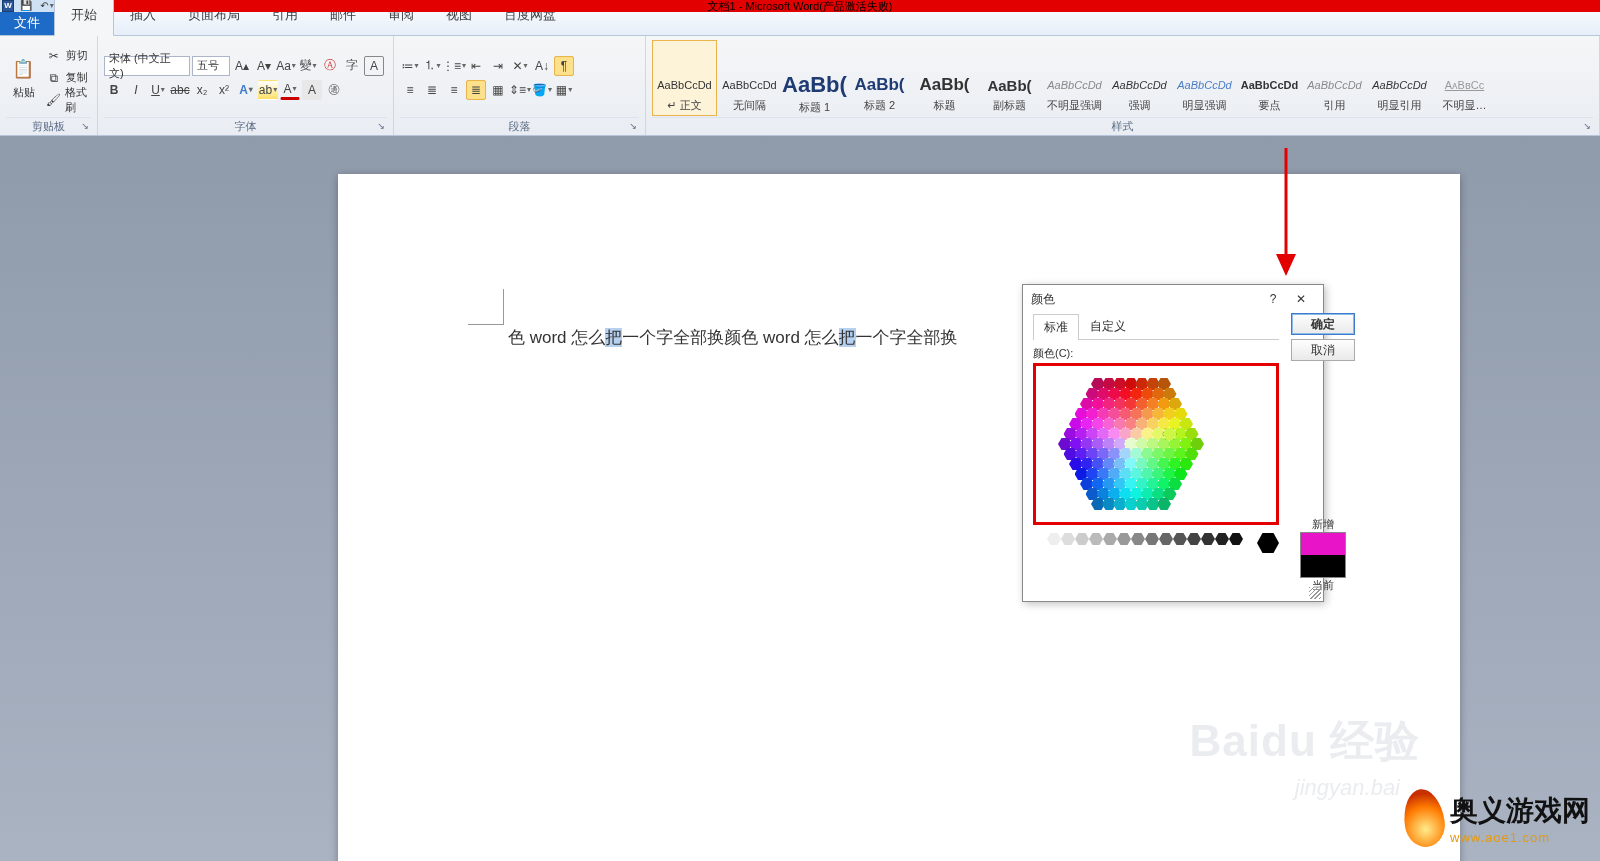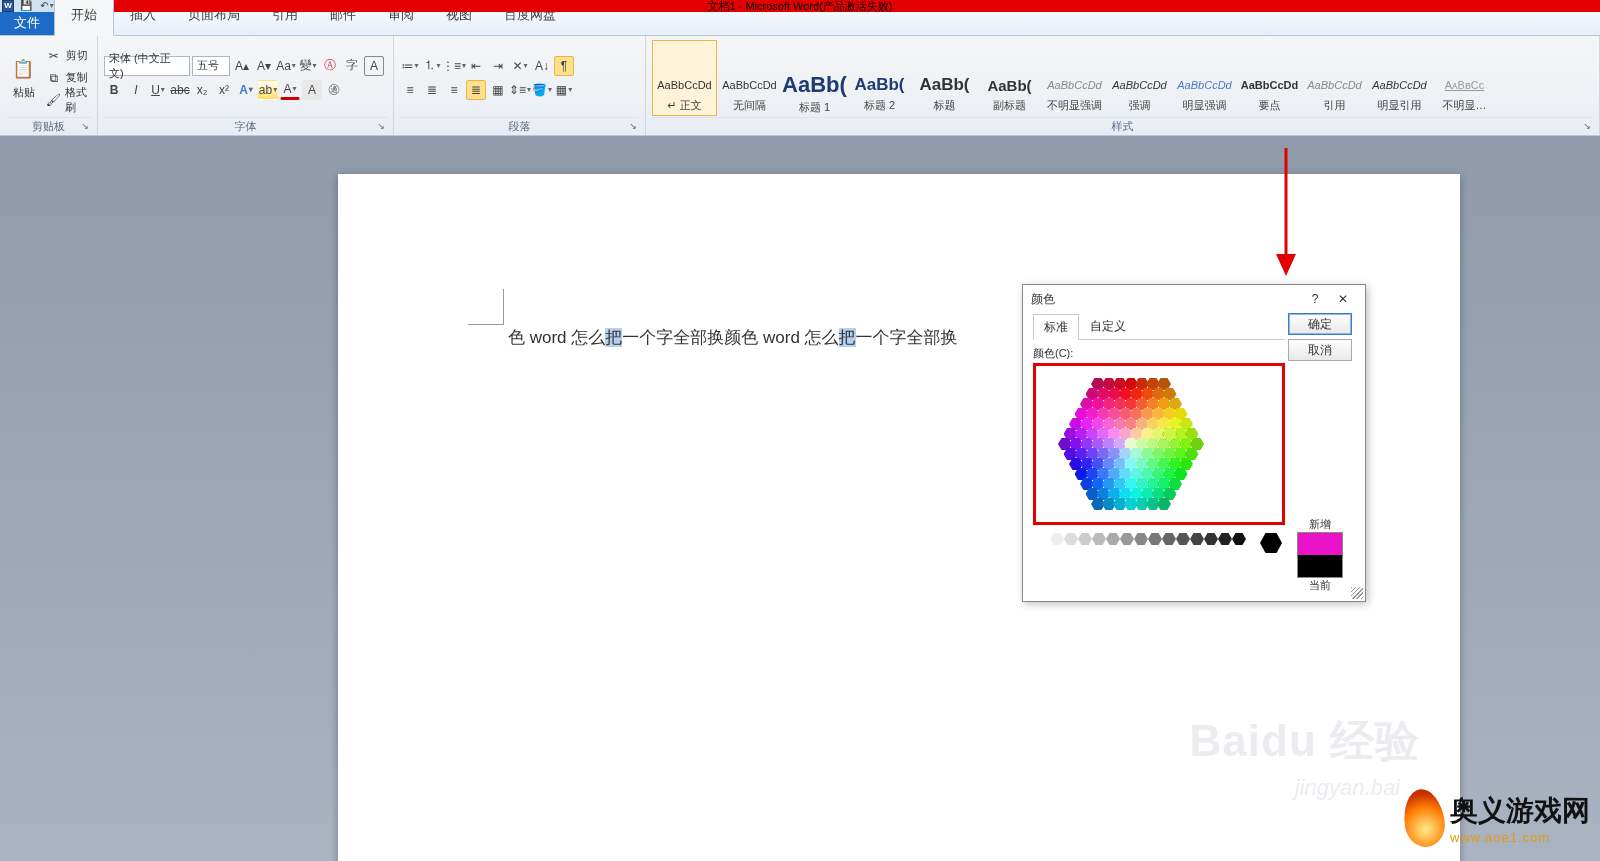--- a/index.html
+++ b/index.html
@@ -40,40 +40,40 @@
 .style-name { font-size:11px; color:#444; margin-top:2px; }
 
 
 .docarea { position:absolute; top:136px; left:0; right:0; bottom:0; background:#9fa9b8; background:linear-gradient(#8f9aab,#aab3c2); overflow:hidden; }
 .page { position:absolute; left:338px; top:38px; width:1122px; height:780px; background:#fff; box-shadow:0 2px 8px rgba(0,0,0,.3); }
 .page-content { padding:150px 170px 0 170px; font-size:17px; line-height:28px; color:#333; font-family:"SimSun","宋体",serif; }
 .page-content .hl { background:#b6d0ef; }
 .corner-mark { position:absolute; left:130px; top:115px; width:36px; height:36px; border-left:1px solid #999; border-top:1px solid #999; border-right:none; border-bottom:none; transform:rotate(180deg); }
 
 
-.dialog { position:absolute; left:1024px; top:286px; width:344px; height:318px; background:#fff; border:1px solid #888; box-shadow:2px 2px 8px rgba(0,0,0,.25); }
+.dialog { position:absolute; left:1024px; top:286px; width:302px; height:318px; background:#fff; border:1px solid #888; box-shadow:2px 2px 8px rgba(0,0,0,.25); }
 .dlg-title { height:28px; display:flex; align-items:center; padding:0 8px; font-size:12px; }
 .dlg-title .sp { flex:1; }
 .dlg-title .tbtn { width:28px; height:22px; display:flex; align-items:center; justify-content:center; font-size:12px; }
-.dlg-body { display:flex; padding:0 10px 8px 10px; gap:0; height:calc(100% - 28px); }
+.dlg-body { display:flex; padding:0 10px 8px 10px; gap:12px; height:calc(100% - 28px); }
 .dlg-left { flex:1; }
 .dlg-right { width:70px; display:flex; flex-direction:column; align-items:center; }
 .dlg-tabs { display:flex; border-bottom:1px solid #ccc; }
 .dlg-tab { padding:4px 10px; font-size:12px; border:1px solid transparent; border-bottom:none; }
 .dlg-tab.active { border-color:#ccc; background:#fff; position:relative; top:1px; }
 .hex-wrap { margin-top:6px; }
 .hex-label { font-size:11px; }
 .hex-frame { border:3px solid #e30000; padding:2px; margin-top:2px; }
 .hexagon-area { width:186px; height:152px; position:relative; }
 .hexcell { position:absolute; width:14px; height:12px; clip-path:polygon(25% 0,75% 0,100% 50%,75% 100%,25% 100%,0 50%); }
 .hexcell.cursor { outline:2px solid #fff; box-shadow:0 0 0 3px #000; z-index:2; }
 .gray-row { display:flex; justify-content:center; margin-top:8px; gap:0; }
 .gray-row .hexg { width:14px; height:12px; clip-path:polygon(25% 0,75% 0,100% 50%,75% 100%,25% 100%,0 50%); }
 .dlg-btn { width:64px; height:22px; border:1px solid #aaa; background:linear-gradient(#fefefe,#e9e9e9); font-size:12px; display:flex; align-items:center; justify-content:center; margin-bottom:4px; }
-.dlg-btn.primary { border:1px solid #3d7bcc; box-shadow:inset 0 0 0 1px #8fb8ea; }
+.dlg-btn.primary { border:1px solid #3d7bcc; box-shadow:inset 0 0 0 1px #8fb8ea;font-weight:bold; }
 .swatch-col { margin-top:auto; text-align:center; font-size:11px; }
 .swatch { width:46px; height:46px; border:1px solid #888; display:flex; flex-direction:column; }
 .swatch .half { flex:1; }
 .resize-grip { position:absolute; right:2px; bottom:2px; width:12px; height:12px; background:repeating-linear-gradient(135deg,#999 0 1px,transparent 1px 3px); }
 
 
 .arrow { position:absolute; pointer-events:none; }
 
 
 .wm-baidu { position:absolute; right:180px; bottom:90px; color:#d9dde3; font-size:44px; font-weight:bold; opacity:.55; letter-spacing:1px; }

